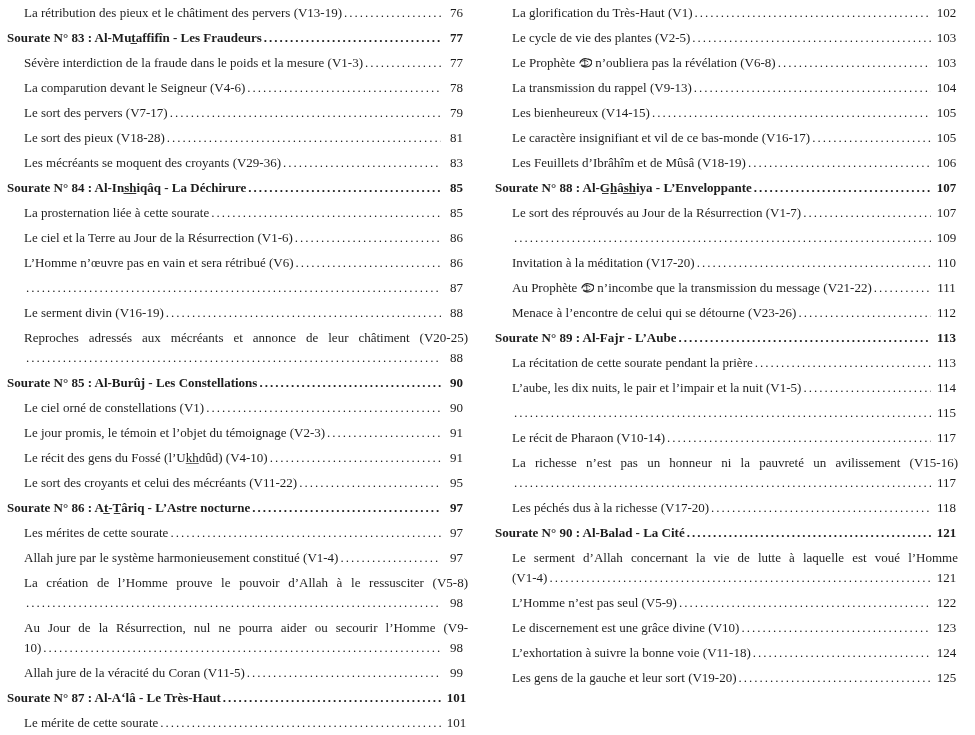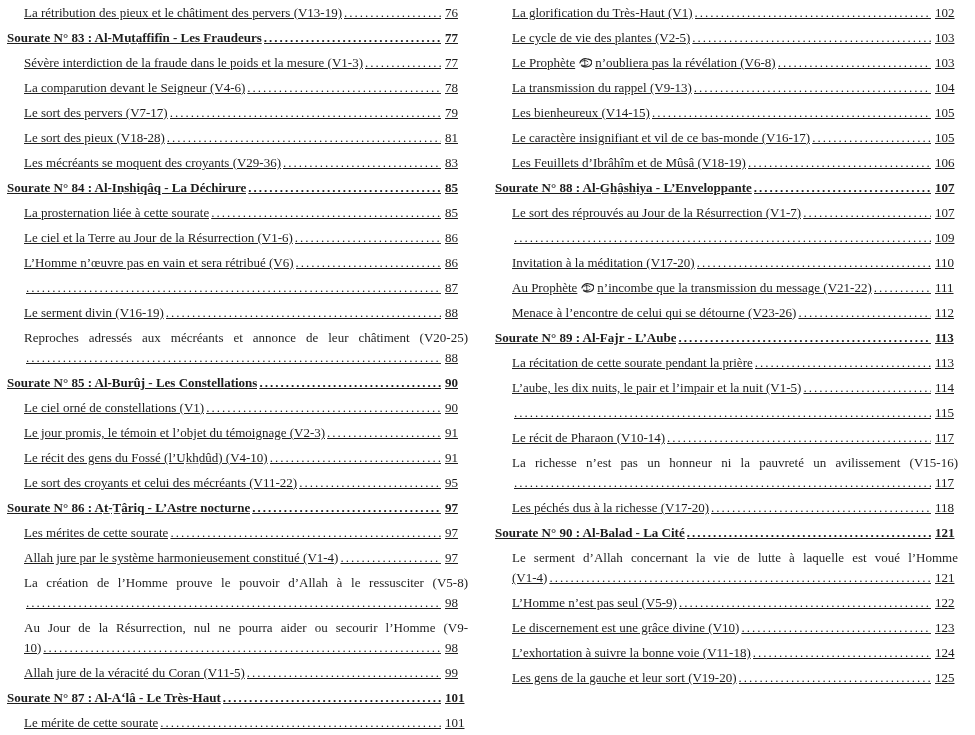--- a/index.html
+++ b/index.html
@@ -25,38 +25,37 @@
     line-height: 20px;
     margin: 0 0 5px 0;
   }
   .block.header { font-weight: 700; }
   .block.item   { padding-left: 17px; }
 
   .row {
     display: flex;
     align-items: baseline;
     width: 100%;
-    text-decoration: underline;
   }
   .t { white-space: nowrap; flex: none; max-width: 100%; overflow: hidden; }
   .dots {
     flex: 1 1 auto;
     overflow: hidden;
     white-space: nowrap;
     margin: 0 1px 0 2px;
     min-width: 0;
   }
   .dots::after {
     content: "........................................................................................................................................................................";
     letter-spacing: 2px;
     font-weight: inherit;
   }
   .pg {
     flex: none;
-    text-align: left;
+    text-align: center;
     min-width: 23px;
     padding-left: 3px;
   }
   .l1 {
     text-align: justify;
     text-align-last: justify;
   }
   .honorific-icon {
     display: inline-block;
     vertical-align: -2px;

